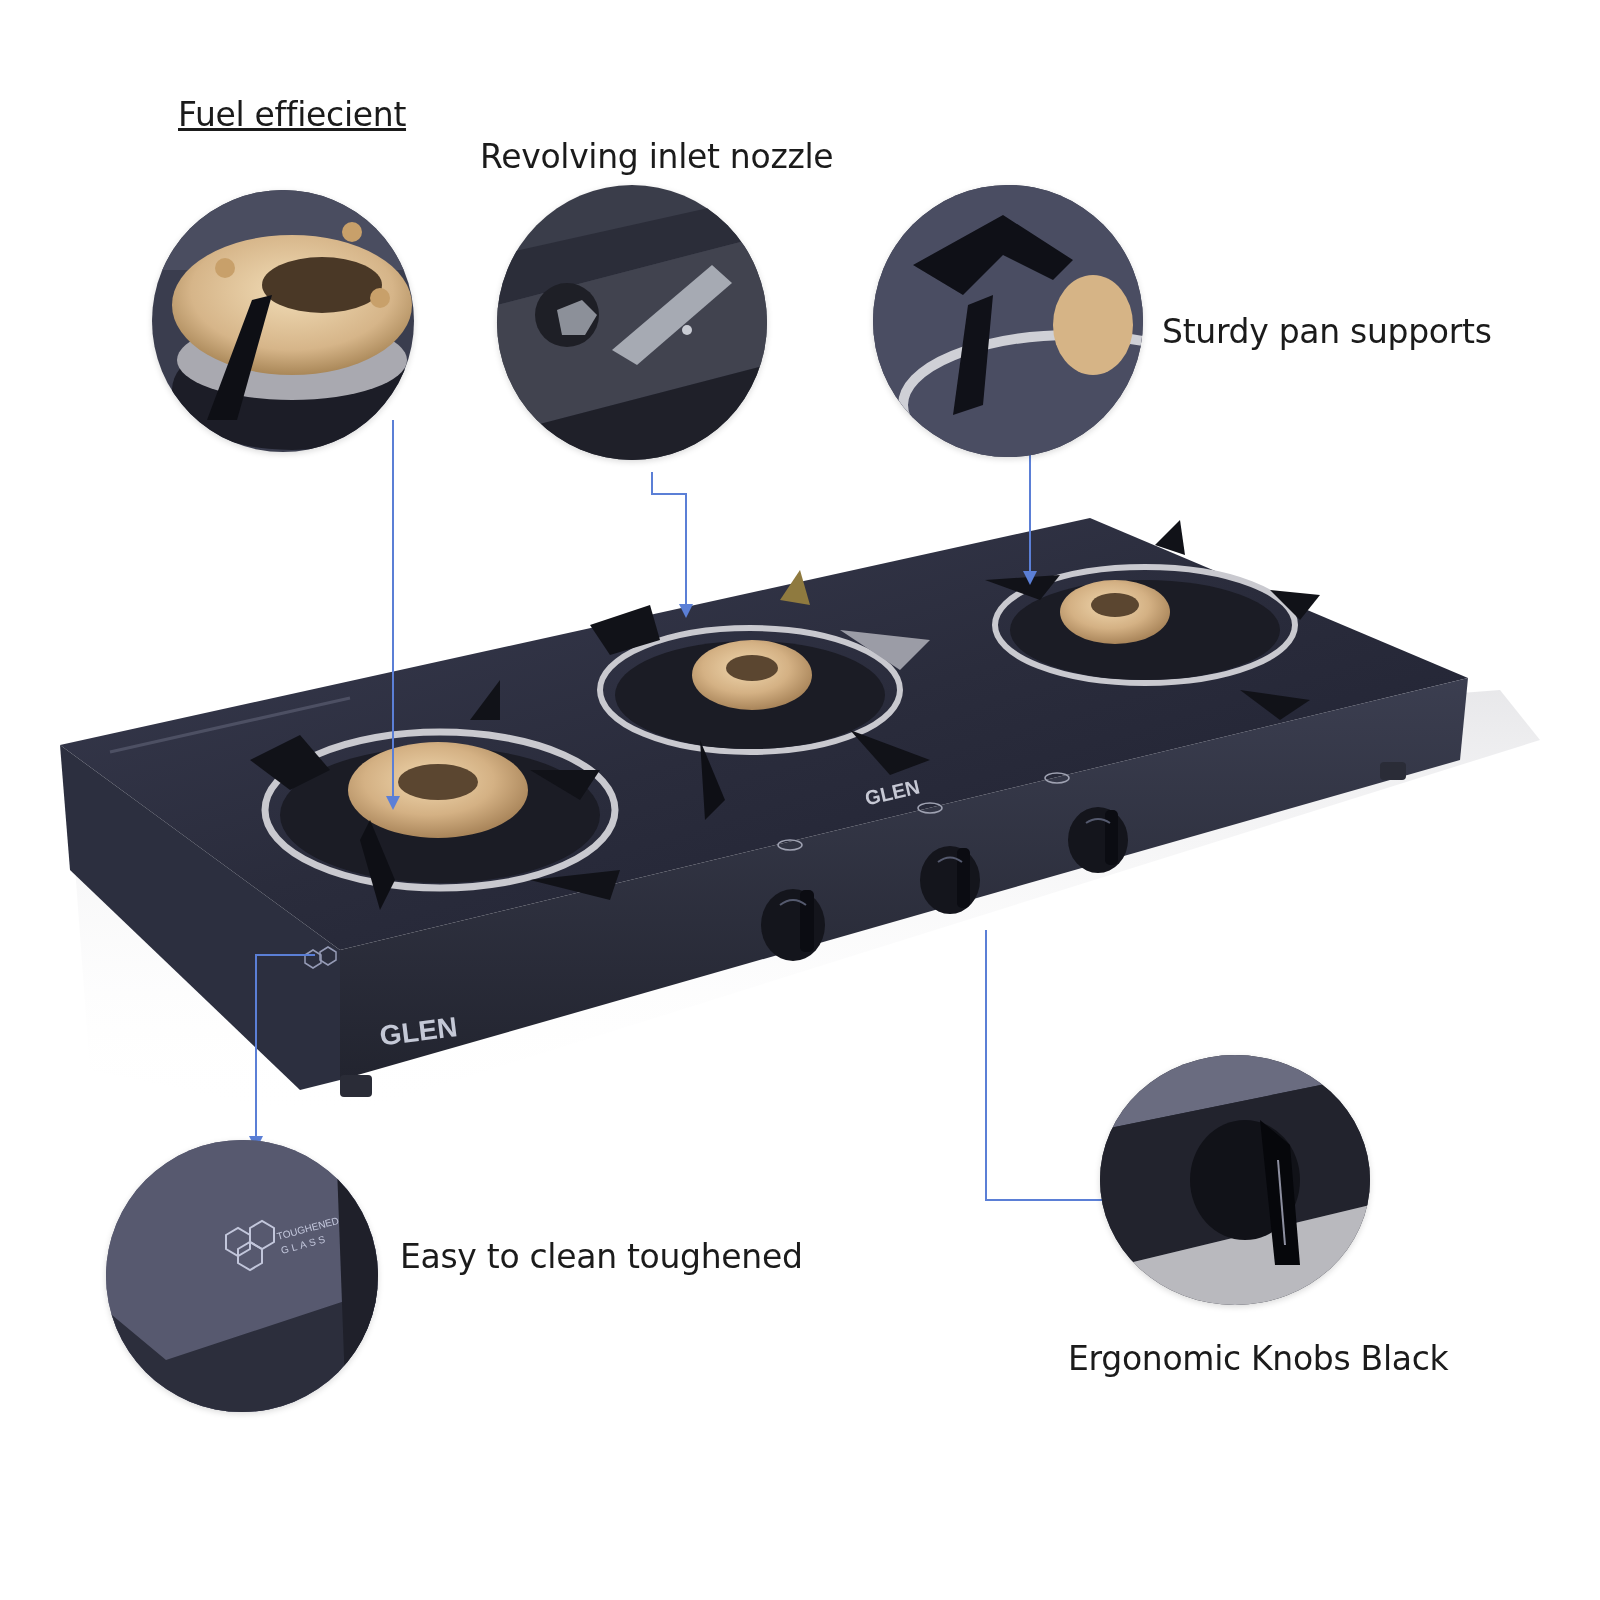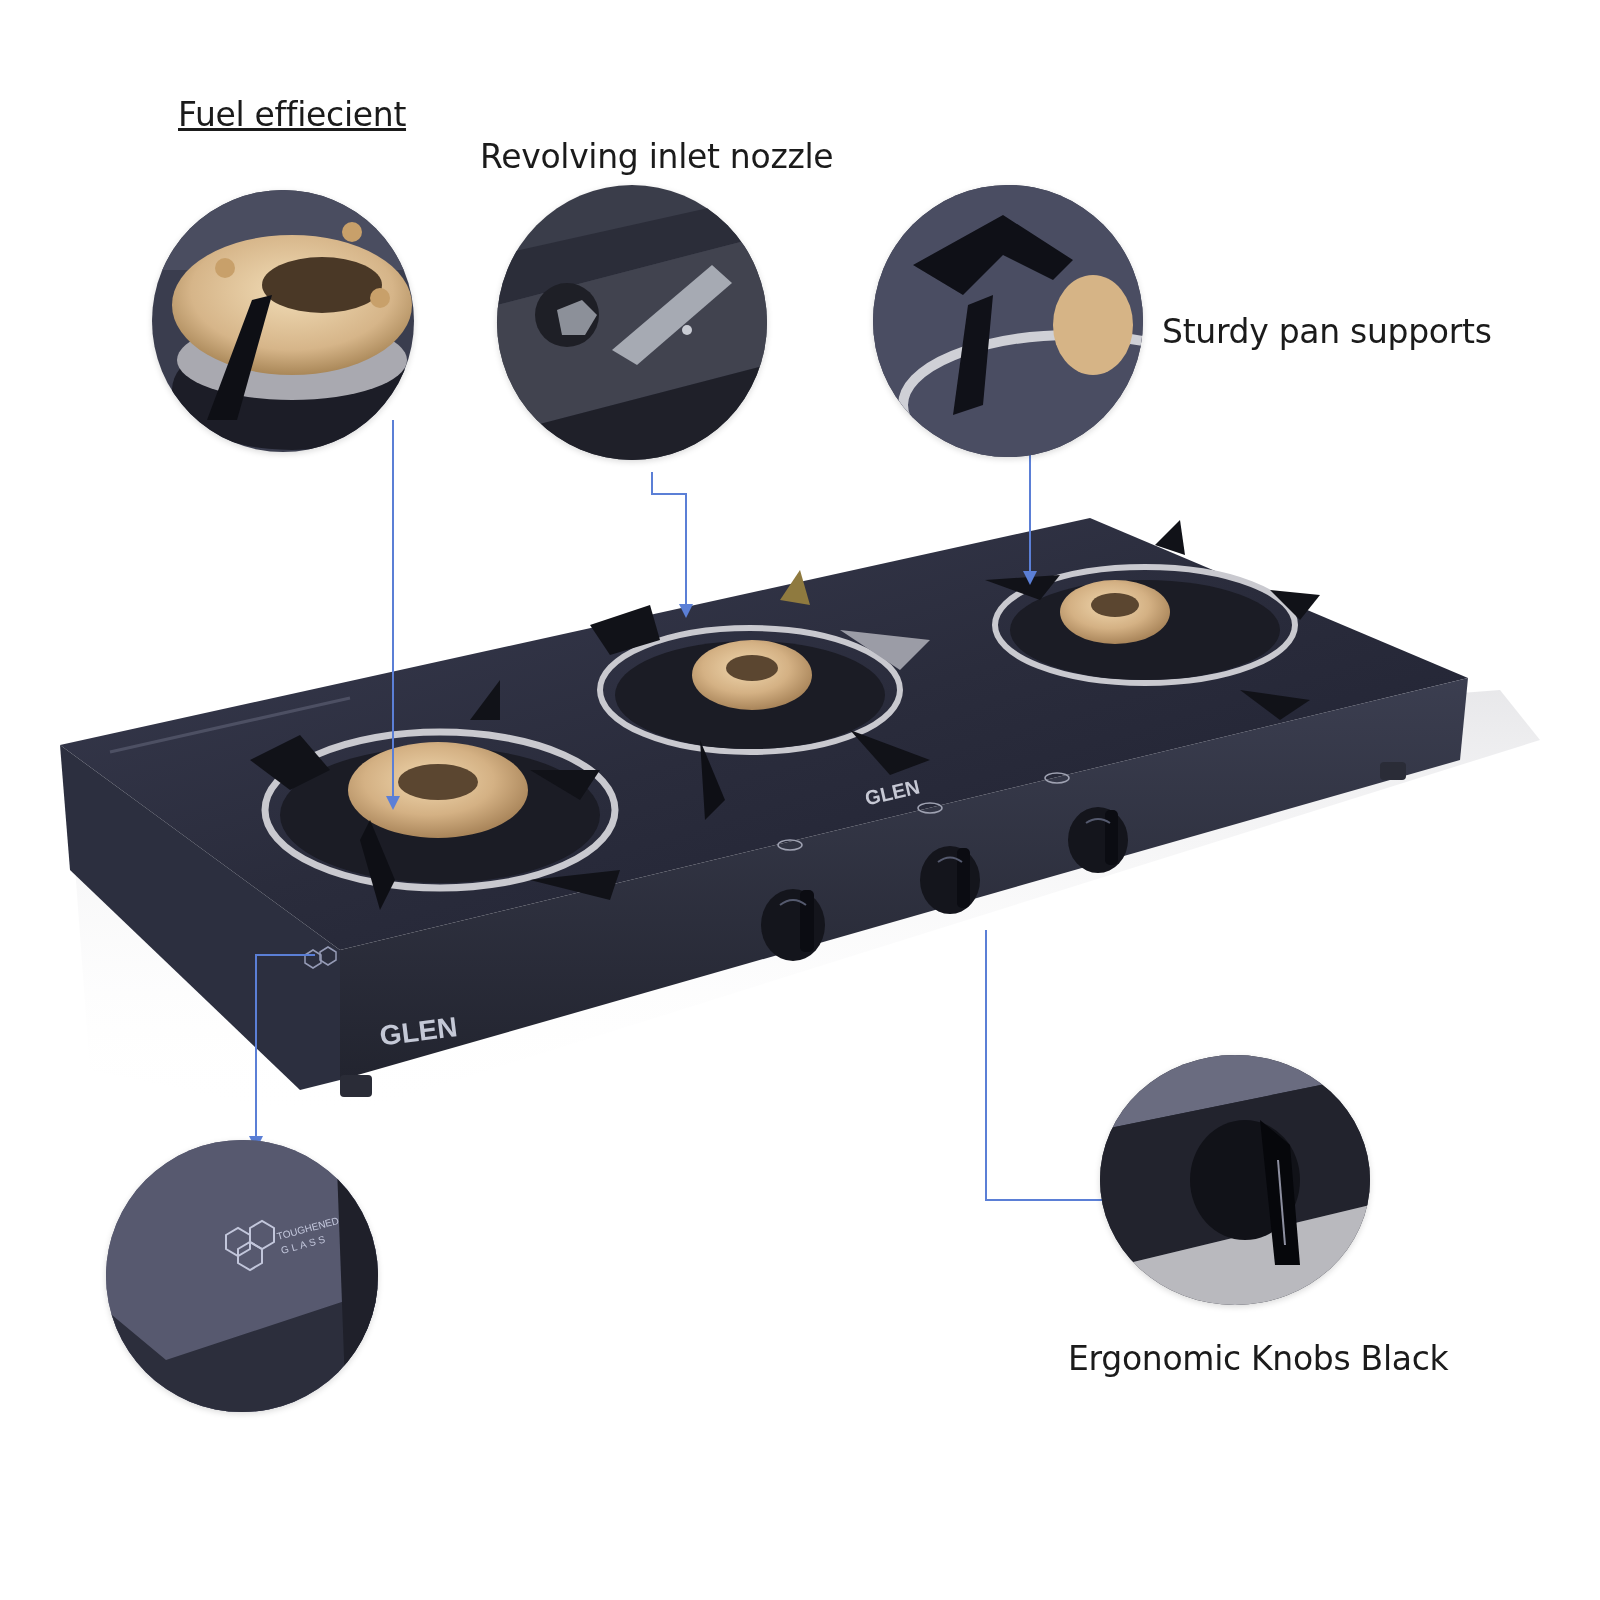--- a/index.html
+++ b/index.html
@@ -16,20 +16,21 @@
 <div class="label" style="left:178px; top:92px;text-decoration:underline;">
   <div>Fuel effiecient</div>
 </div>
 <div class="label" style="left:480px; top:123px;margin-top:11px;">
   <div>Revolving inlet nozzle</div>
 </div>
 <div class="label" style="left:1162px; top:280px;margin-top:29px;">
   <div>Sturdy pan supports</div>
 </div>
 <div class="label" style="left:400px; top:1234px;">
+  <div>Easy to clean toughened</div>
 </div>
 <div class="label" style="left:1068px; top:1336px;">
   <div>Ergonomic Knobs Black</div>
 </div>
 
 <svg class="abs" width="1600" height="1600" viewBox="0 0 1600 1600">
   <defs>
     <linearGradient id="glassTop" x1="0" y1="0" x2="1" y2="1">
       <stop offset="0" stop-color="#3a3d52"></stop>
       <stop offset="0.5" stop-color="#2a2c3c"></stop>

